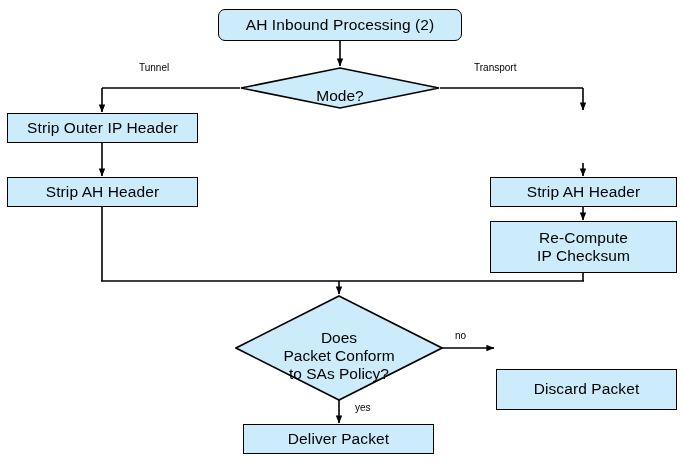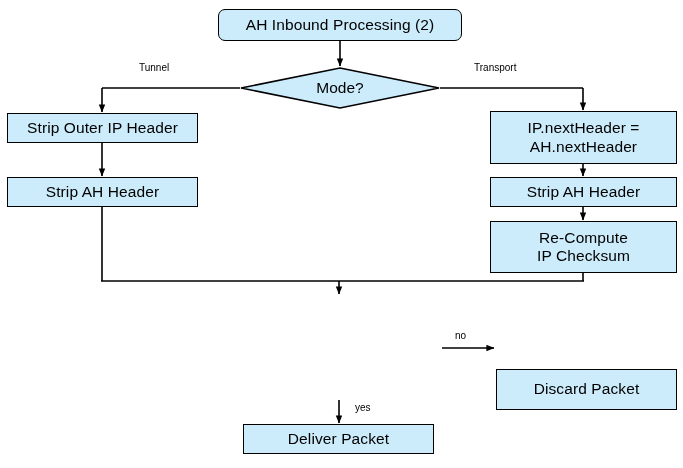--- a/index.html
+++ b/index.html
@@ -48,21 +48,21 @@
     position: absolute;
   }
   .diamond-wrap svg {
     position: absolute;
     left: 0;
     top: 0;
   }
   .diamond-label {
     position: absolute;
     left: 0;
-    top: 0;
+    top: 8px;
     width: 100%;
     height: 100%;
     display: flex;
     align-items: center;
     justify-content: center;
     text-align: center;
     color: #000000;
     font-size: 15.5px;
     line-height: 1.18;
     white-space: pre-line;
@@ -121,28 +121,34 @@
   </div>
 
   <div class="edge-label" style="left:139px; top:62px;">Tunnel</div>
 
   <div class="edge-label" style="left:474px; top:62px;text-align:right;">Transport</div>
 
   <div class="node box" style="left:7px; top:113px; width:191px; height:30px;">Strip Outer IP Header</div>
 
   <div class="node box" style="left:7px; top:177px; width:191px; height:30px;">Strip AH Header</div>
 
-  <div class="node box" style="left:490px; top:111px; width:187px; height:53px;">IP.nextHeader =
-AH.nextHeader</div>
 
   <div class="node box" style="left:490px; top:177px; width:187px; height:30px;">Strip AH Header</div>
 
   <div class="node box" style="left:490px; top:221px; width:187px; height:52px;">Re-Compute
 IP Checksum</div>
 
+  <div class="diamond-wrap" style="left:235px; top:295px; width:208px; height:106px;">
+    <svg width="208" height="106" viewBox="0 0 208 106" xmlns="http://www.w3.org/2000/svg">
+      <polygon points="104,1 207,53 104,105 1,53" fill="#cdecfb" stroke="#000000" stroke-width="1.6"></polygon>
+    </svg>
+    <div class="diamond-label">Does
+Packet Conform
+to SAs Policy?</div>
+  </div>
 
   <div class="edge-label" style="left:455px; top:330px;">no</div>
 
   <div class="edge-label" style="left:355px; top:402px;">yes</div>
 
   <div class="node box" style="left:496px; top:331px; width:181px; height:41px;margin-top:38px;">Discard Packet</div>
 
   <div class="node box" style="left:243px; top:424px; width:191px; height:30px;text-align:center;">Deliver Packet</div>
 
 </div>

